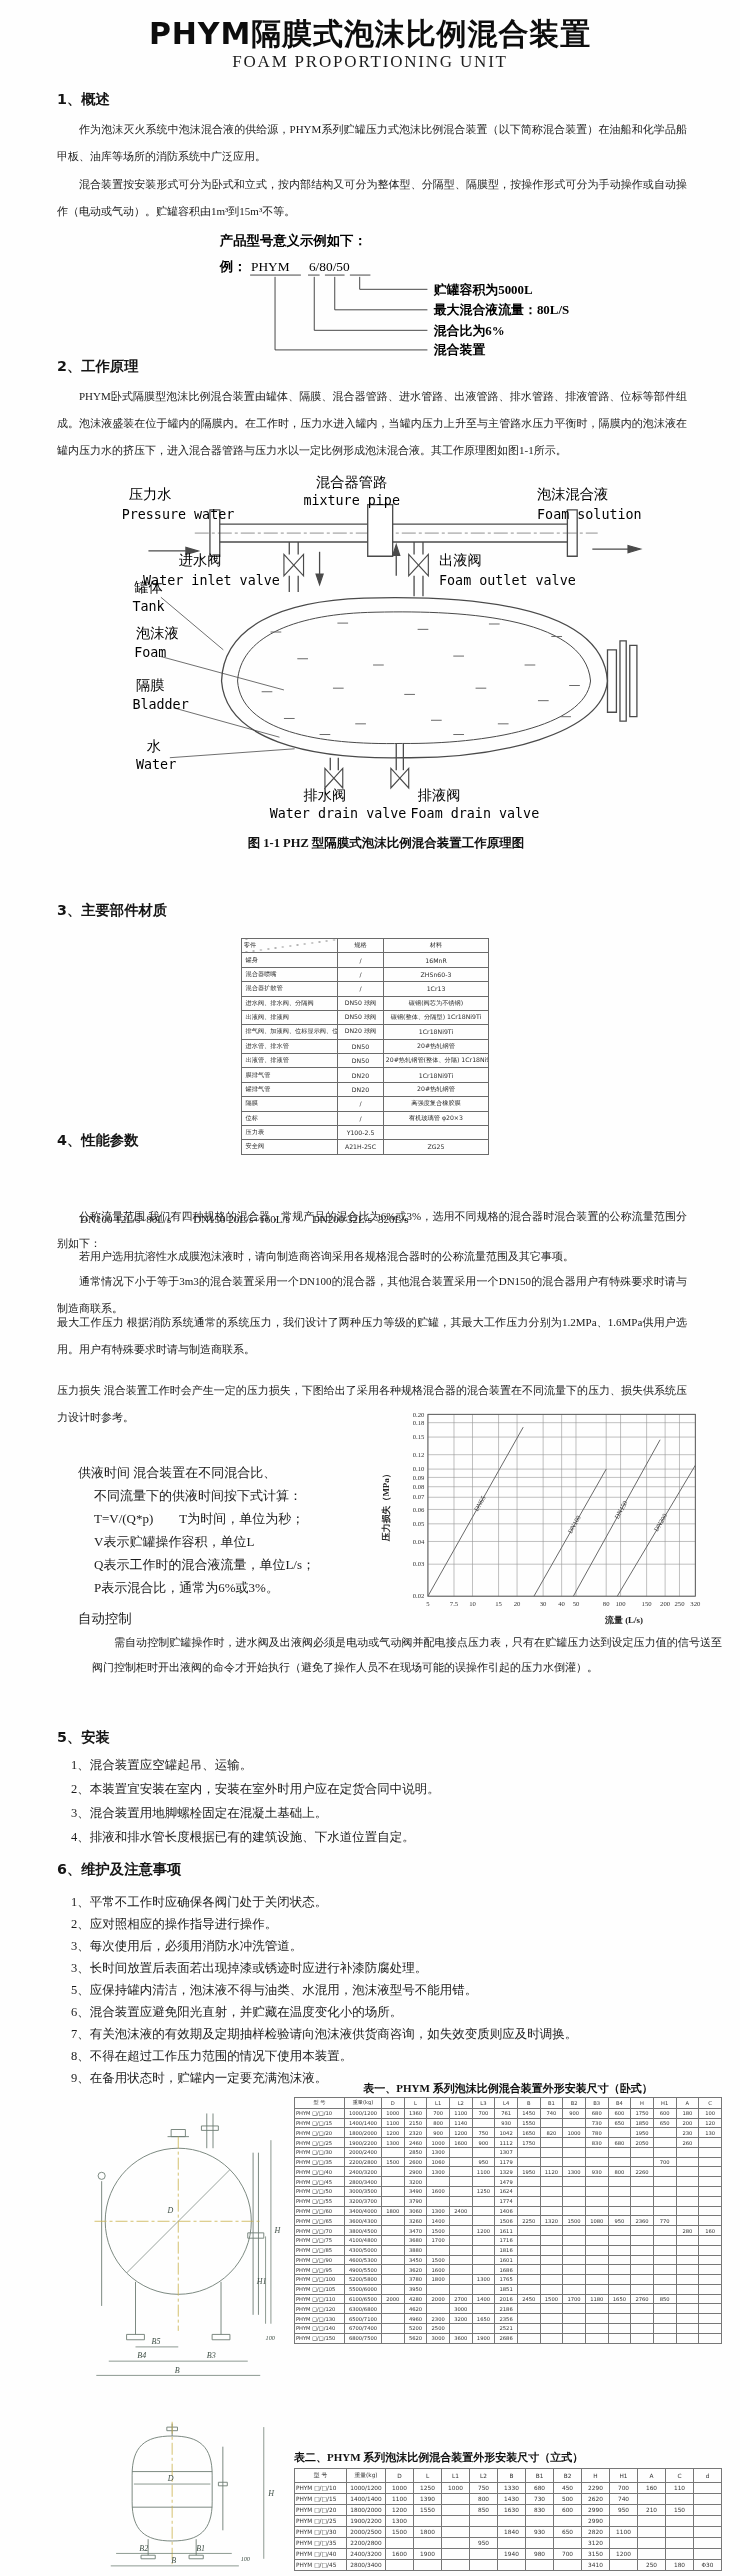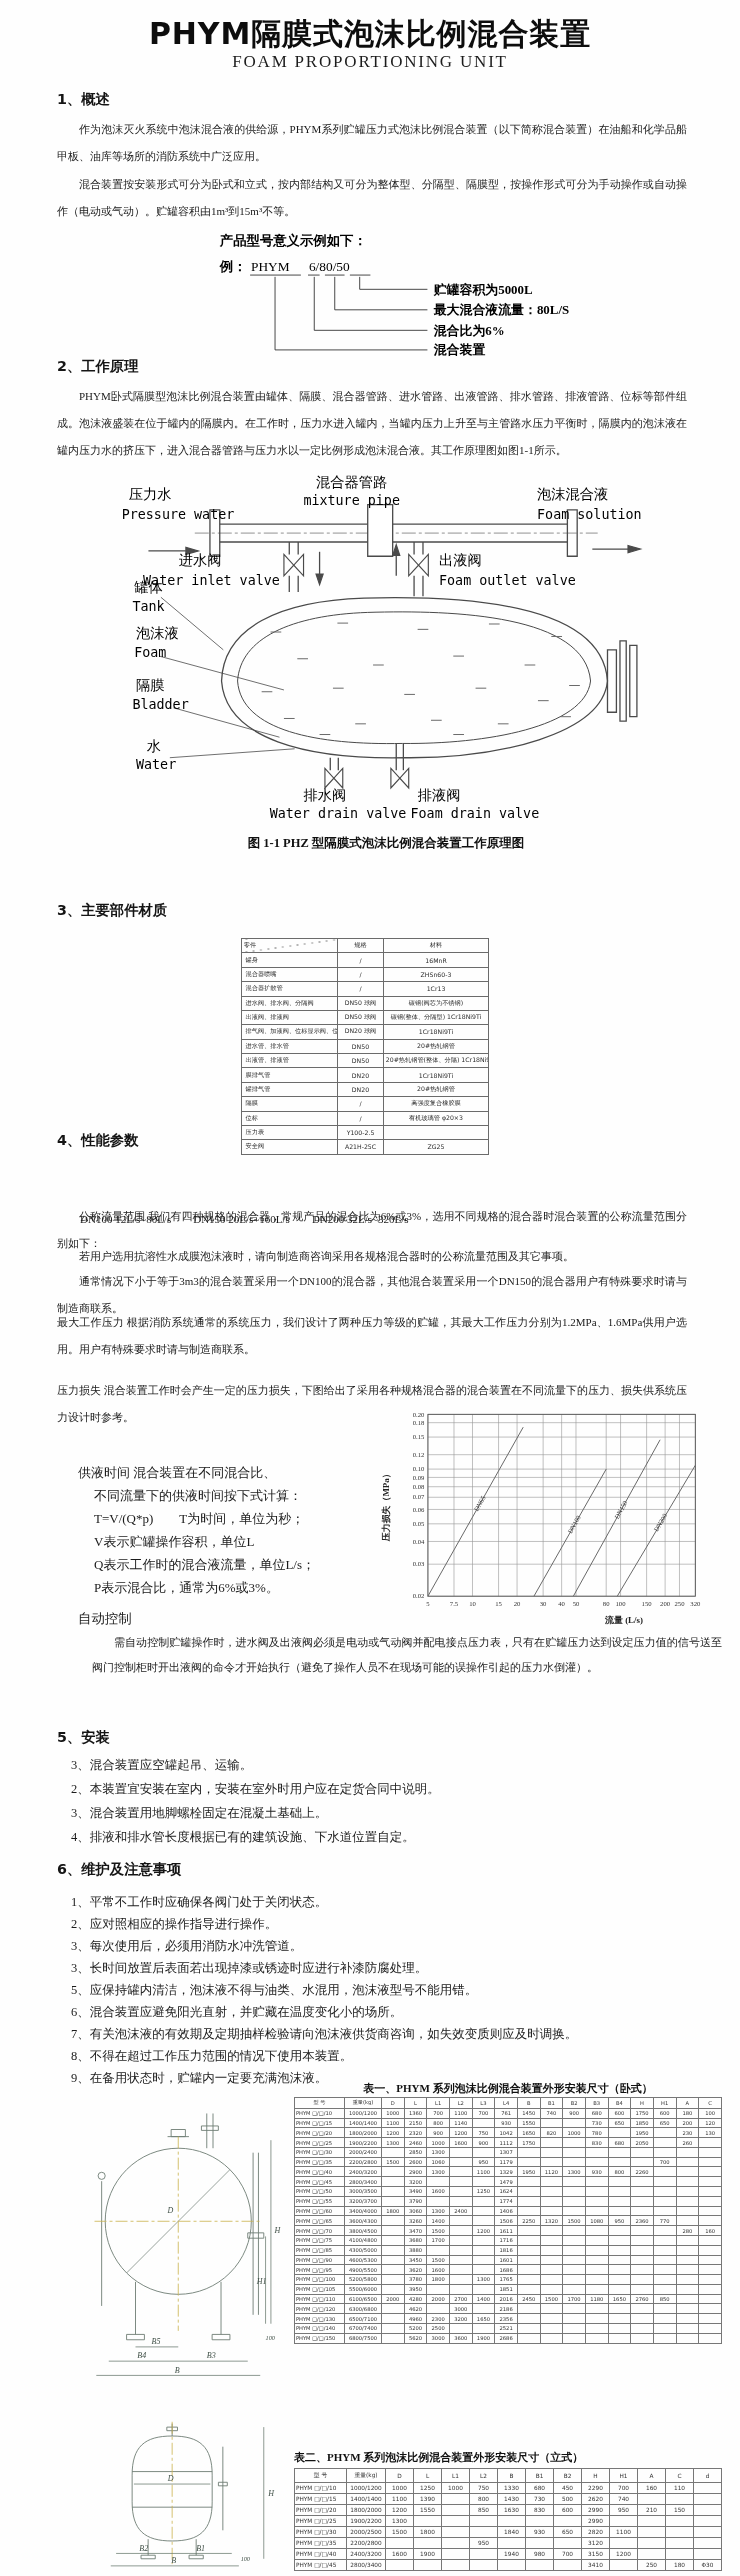--- a/index.html
+++ b/index.html
@@ -351,21 +351,21 @@
       <div class="li">V表示贮罐操作容积，单位L</div>
       <div class="li">Q表示工作时的混合液流量，单位L/s；</div>
       <div class="li">P表示混合比，通常为6%或3%。</div>
     </div>
 
   <div class="abs para" style="top:1605px;left:78px;font-size:13.4px;">自动控制</div>
   <div class="abs para ind" style="top:1630px;left:57px;width:630px;line-height:25px;margin-left:35px;">需自动控制贮罐操作时，进水阀及出液阀必须是电动或气动阀并配电接点压力表，只有在贮罐压力达到设定压力值的信号送至阀门控制柜时开出液阀的命令才开始执行（避免了操作人员不在现场可能的误操作引起的压力水倒灌）。</div>
 
   <div class="abs sech" style="top:1728px;left:57px;">5、安装</div>
   <div class="abs num-list s5" style="top:1753px;left:71px;">
-      <div class="li">3、混合装置应空罐起吊、运输。</div>
+      <div class="li">1、混合装置应空罐起吊、运输。</div>
       <div class="li">2、本装置宜安装在室内，安装在室外时用户应在定货合同中说明。</div>
       <div class="li">3、混合装置用地脚螺栓固定在混凝土基础上。</div>
       <div class="li">4、排液和排水管长度根据已有的建筑设施、下水道位置自定。</div>
     </div>
 
   <div class="abs sech" style="top:1860px;left:57px;">6、维护及注意事项</div>
   <div class="abs num-list s6" style="top:1883px;left:71px;margin-top:8px;">
       <div class="li">1、平常不工作时应确保各阀门处于关闭状态。</div>
       <div class="li">2、应对照相应的操作指导进行操作。</div>
       <div class="li">3、每次使用后，必须用消防水冲洗管道。</div>

